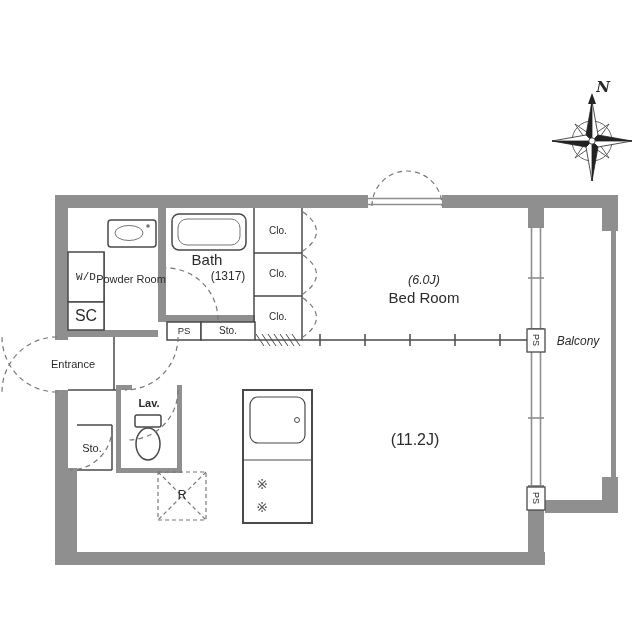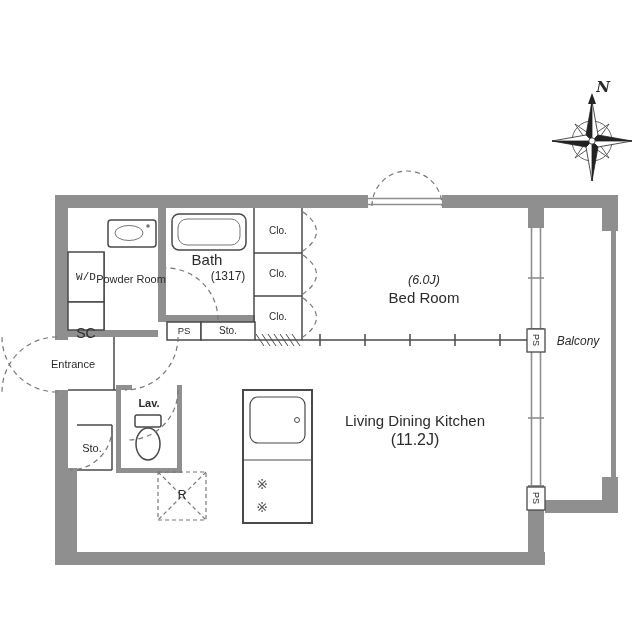--- a/index.html
+++ b/index.html
@@ -179,38 +179,37 @@
 </svg>
 
   <div class="lbl compass-n" style="left:603px;top:88px;font-size:15px;">N</div>
 
   <div class="lbl" style="left:207px;top:260px;font-size:15px;text-align:right;">Bath</div>
   <div class="lbl" style="left:207px;top:277px;font-size:12px;margin-left:21px;">(1317)</div>
 
   <div class="lbl wrap" style="left:131px;top:279px;font-size:11px;width:70px;">Powder Room</div>
 
   <div class="lbl" style="left:86px;top:277px;font-size:11px;font-family:Liberation Mono, monospace;">W/D</div>
-  <div class="lbl" style="left:86px;top:333px;font-size:14px;">SC</div>
+  <div class="lbl" style="left:86px;top:316px;font-size:16px;">SC</div>
   <div class="lbl" style="left:73px;top:364px;font-size:11px;">Entrance</div>
 
   <div class="lbl" style="left:184px;top:331px;font-size:9.5px;">PS</div>
   <div class="lbl" style="left:228px;top:331px;font-size:10px;">Sto.</div>
 
   <div class="lbl" style="left:278px;top:231px;font-size:10px;">Clo.</div>
   <div class="lbl" style="left:278px;top:274px;font-size:10px;">Clo.</div>
   <div class="lbl" style="left:278px;top:317px;font-size:10px;">Clo.</div>
 
   <div class="lbl" style="left:424px;top:262px;font-size:15px;margin-top:36px;">Bed Room</div>
   <div class="lbl" style="left:424px;top:280px;font-size:12.5px;font-style:italic;">(6.0J)</div>
 
   <div class="lbl" style="left:149px;top:403px;font-size:11px;font-weight:bold;">Lav.</div>
   <div class="lbl" style="left:92px;top:448px;font-size:11px;">Sto.</div>
   <div class="lbl" style="left:182px;top:496px;font-size:12px;">R</div>
 
-  <div class="lbl" style="left:415px;top:421px;font-size:15px;">Living Dining Kitchen</div>
   <div class="lbl" style="left:415px;top:440px;font-size:16px;">(11.2J)</div>
 
   <div class="lbl" style="left:578px;top:342px;font-size:12px;font-style:italic;">Balcony</div>
 
   <div class="lbl vert" style="left:536px;top:340px;font-size:9px;">PS</div>
   <div class="lbl vert" style="left:536px;top:498px;font-size:9px;">PS</div>
 
 </div>
 
 </body></html>

